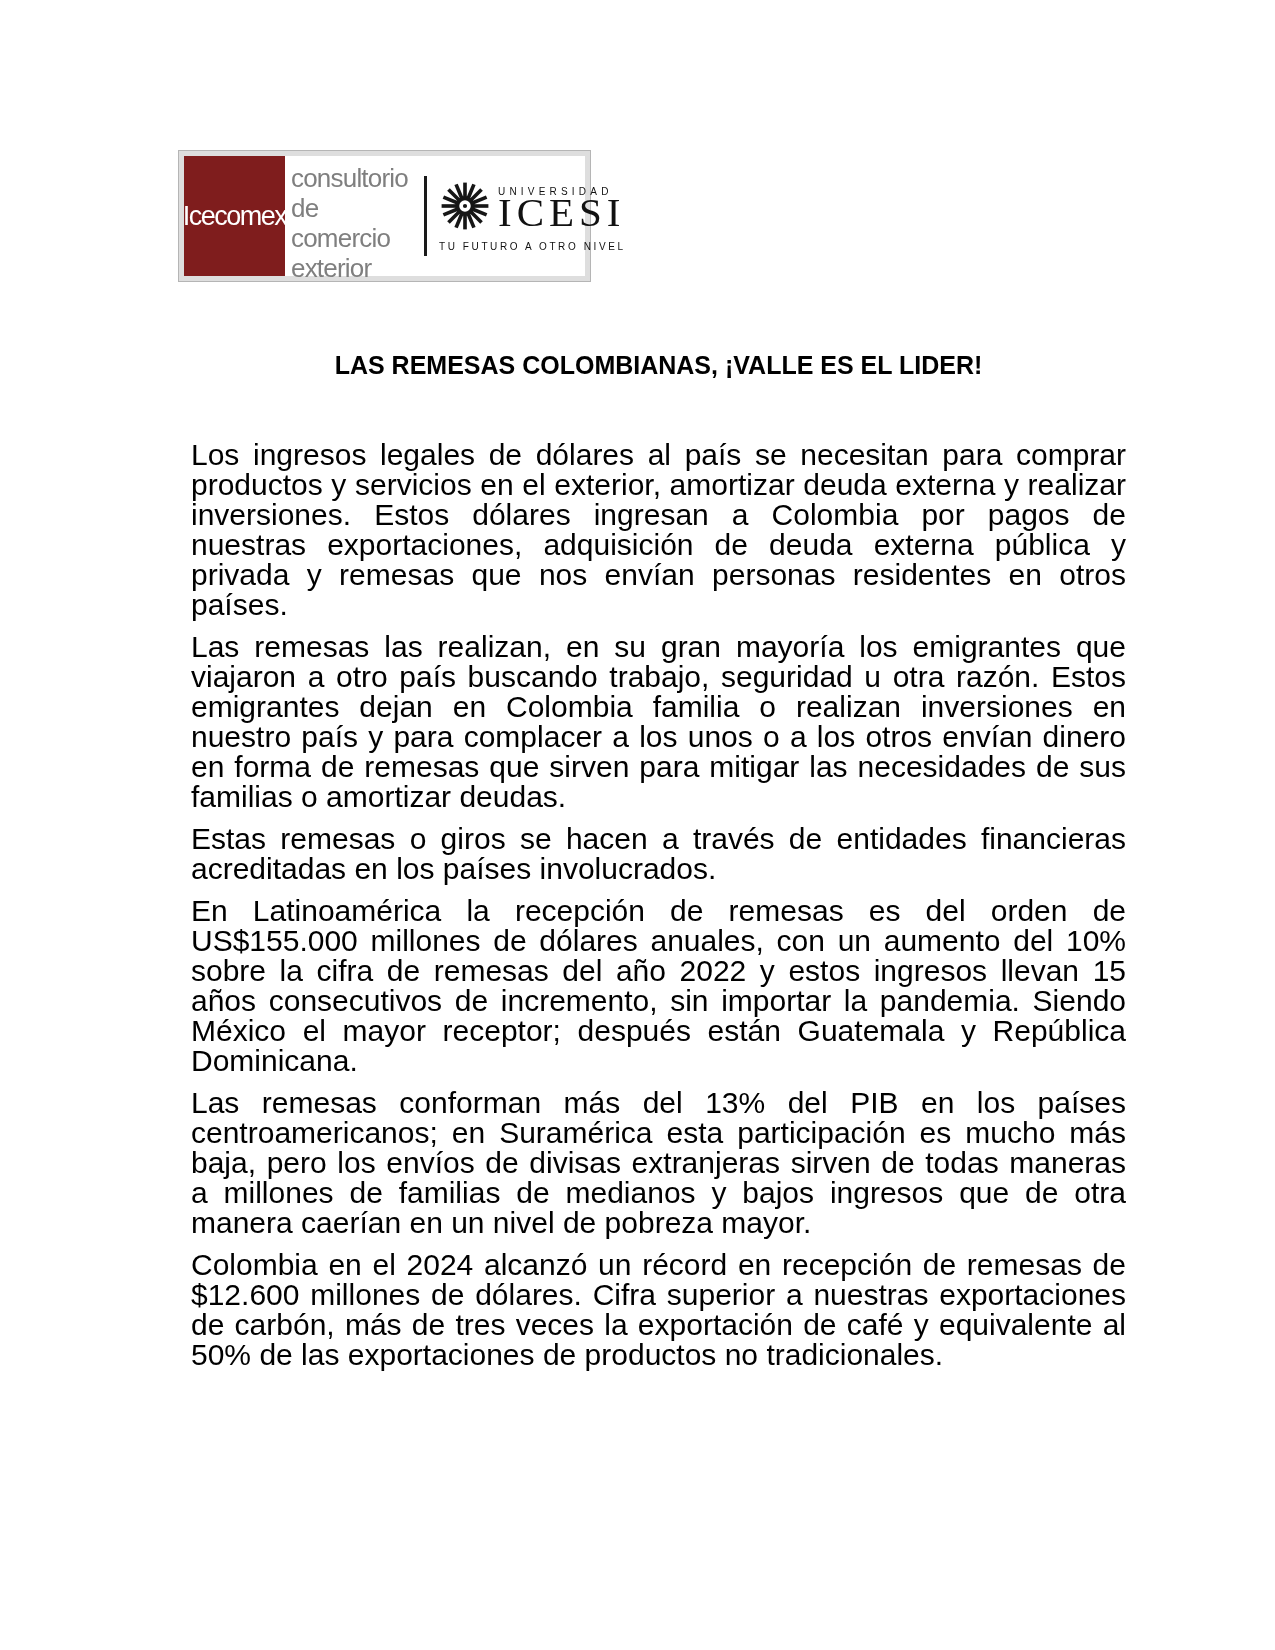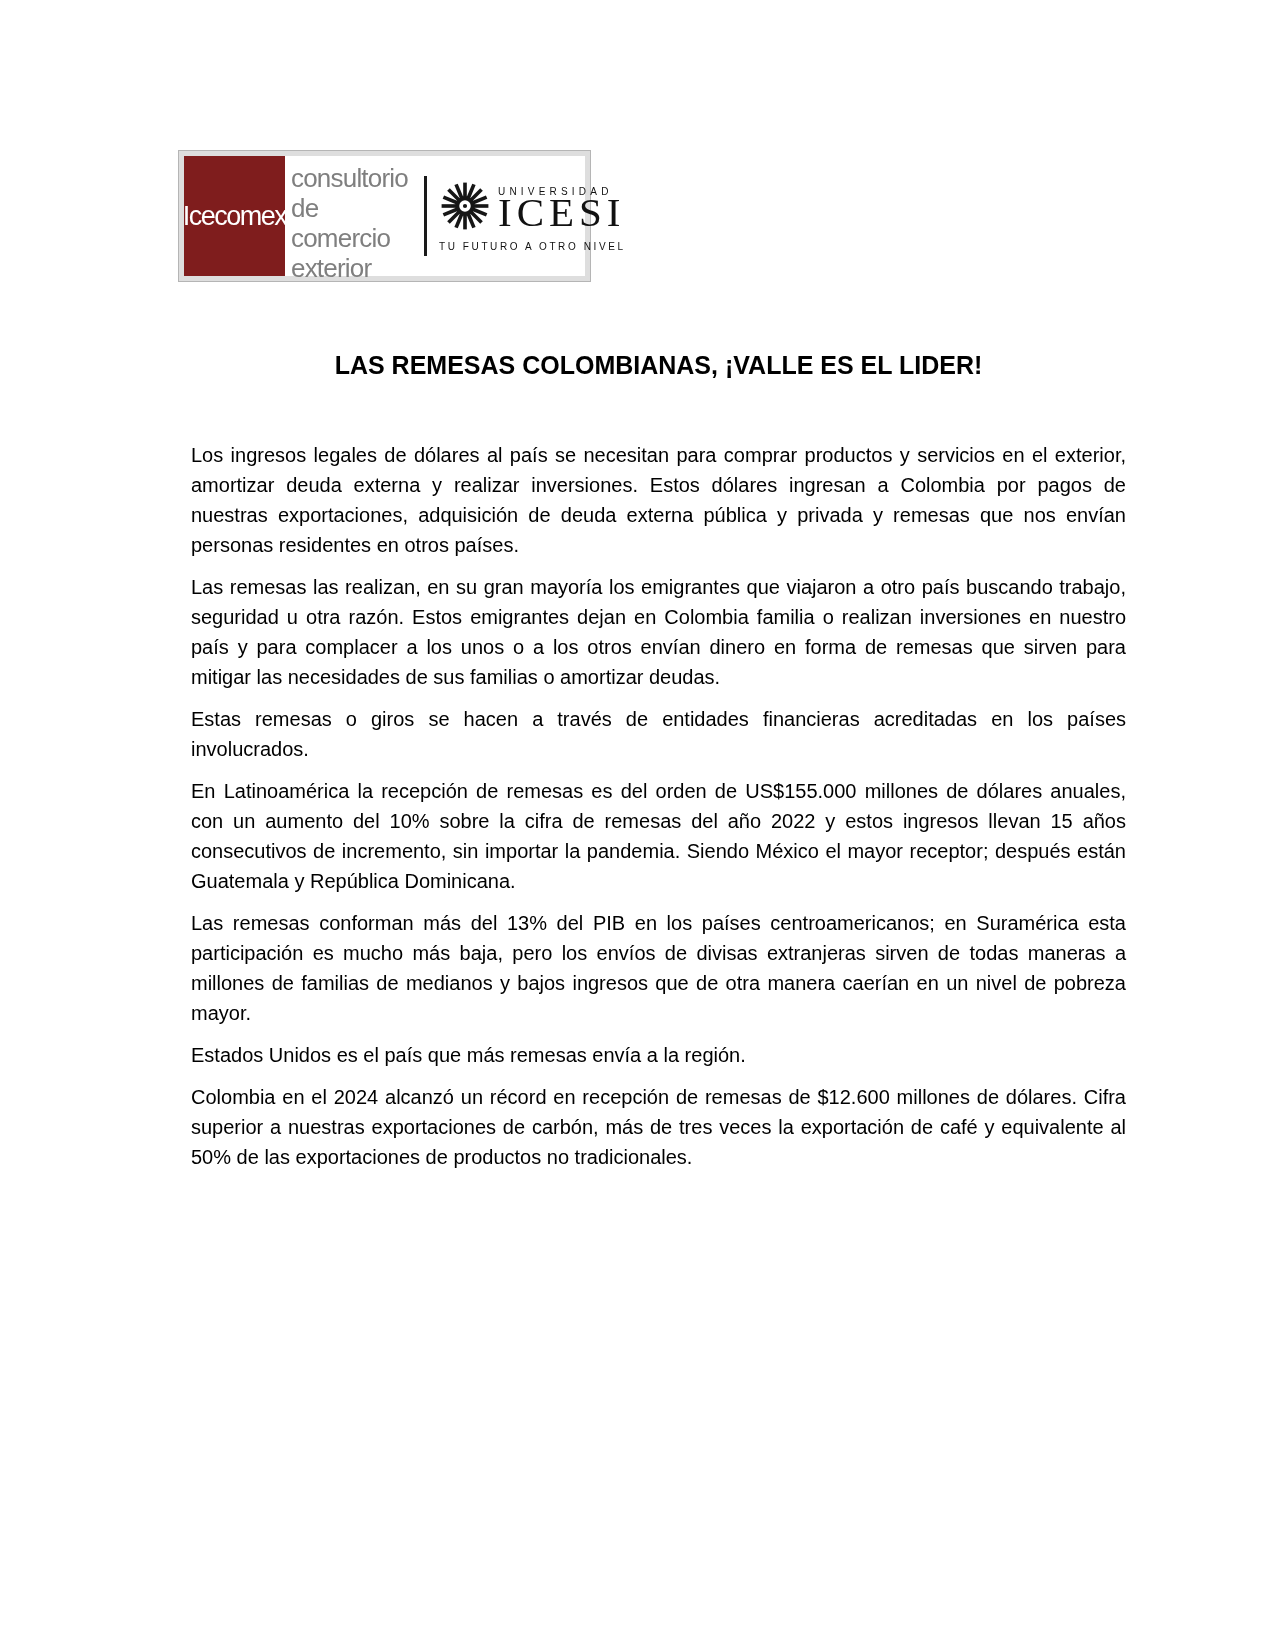--- a/index.html
+++ b/index.html
@@ -114,21 +114,21 @@
   }
   .doc-title {
     margin: 0 0 60px 0;
     font-size: 25px;
     font-weight: bold;
     text-align: center;
     line-height: 30px;
   }
   .content p {
     margin: 0 0 12px 0;
-    font-size: 20px;
+    font-size: 30px;
     line-height: 30px;
     text-align: justify;
   }
 </style>
 </head>
 <body>
 
 <div class="page">
 
   <div class="logo-frame">
@@ -172,17 +172,16 @@
     </div>
   </div>
 
   <div class="content">
     <h1 class="doc-title">LAS REMESAS COLOMBIANAS, ¡VALLE ES EL LIDER!</h1>
     <p>Los ingresos legales de dólares al país se necesitan para comprar productos y servicios en el exterior, amortizar deuda externa y realizar inversiones. Estos dólares ingresan a Colombia por pagos de nuestras exportaciones, adquisición de deuda externa pública y privada y remesas que nos envían personas residentes en otros países.</p>
     <p>Las remesas las realizan, en su gran mayoría los emigrantes que viajaron a otro país buscando trabajo, seguridad u otra razón. Estos emigrantes dejan en Colombia familia o realizan inversiones en nuestro país y para complacer a los unos o a los otros envían dinero en forma de remesas que sirven para mitigar las necesidades de sus familias o amortizar deudas.</p>
     <p>Estas remesas o giros se hacen a través de entidades financieras acreditadas en los países involucrados.</p>
     <p>En Latinoamérica la recepción de remesas es del orden de US$155.000 millones de dólares anuales, con un aumento del 10% sobre la cifra de remesas del año 2022 y estos ingresos llevan 15 años consecutivos de incremento, sin importar la pandemia. Siendo México el mayor receptor; después están Guatemala y República Dominicana.</p>
     <p>Las remesas conforman más del 13% del PIB en los países centroamericanos; en Suramérica esta participación es mucho más baja, pero los envíos de divisas extranjeras sirven de todas maneras a millones de familias de medianos y bajos ingresos que de otra manera caerían en un nivel de pobreza mayor.</p>
-    <p>Estados Unidos es el país que más remesas envía a la región.</p>
     <p>Colombia en el 2024 alcanzó un récord en recepción de remesas de $12.600 millones de dólares. Cifra superior a nuestras exportaciones de carbón, más de tres veces la exportación de café y equivalente al 50% de las exportaciones de productos no tradicionales.</p>
   </div>
 
 </div>
 
 </body></html>

